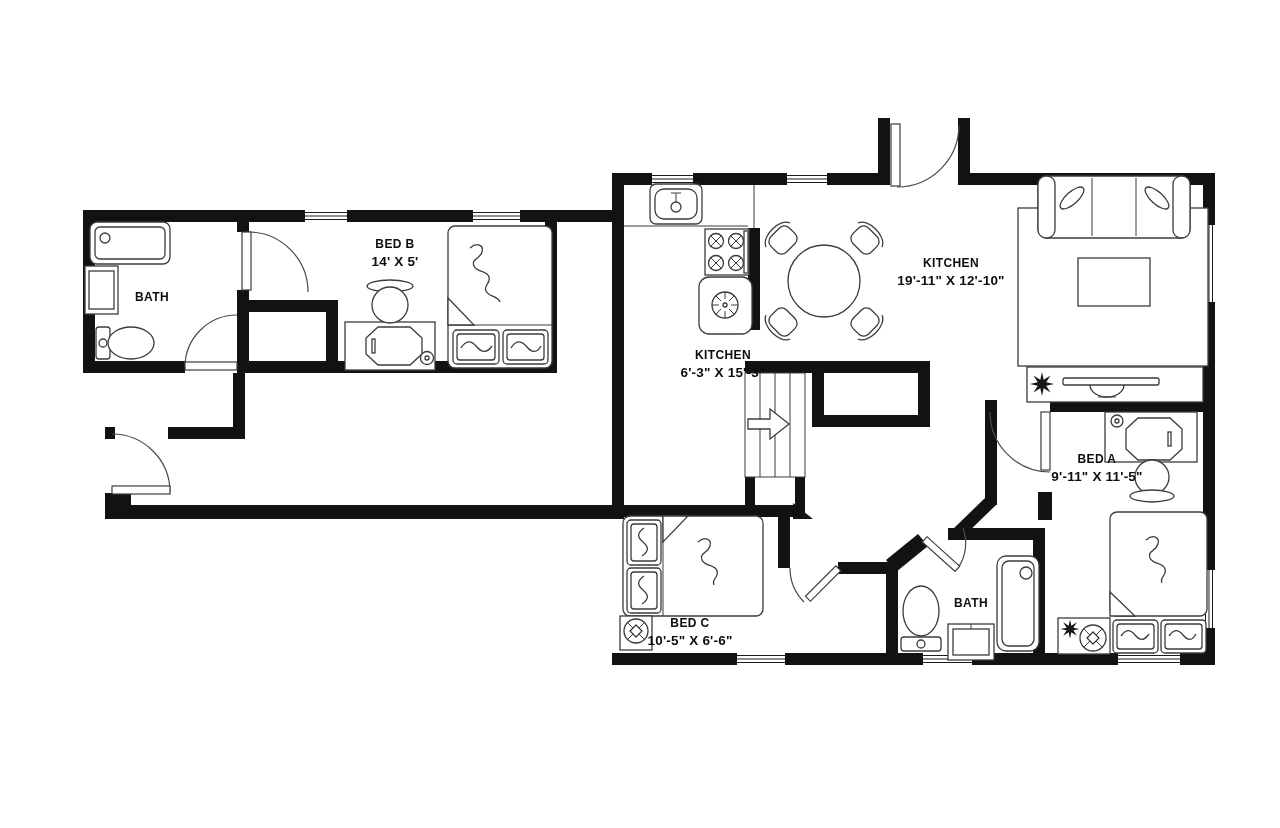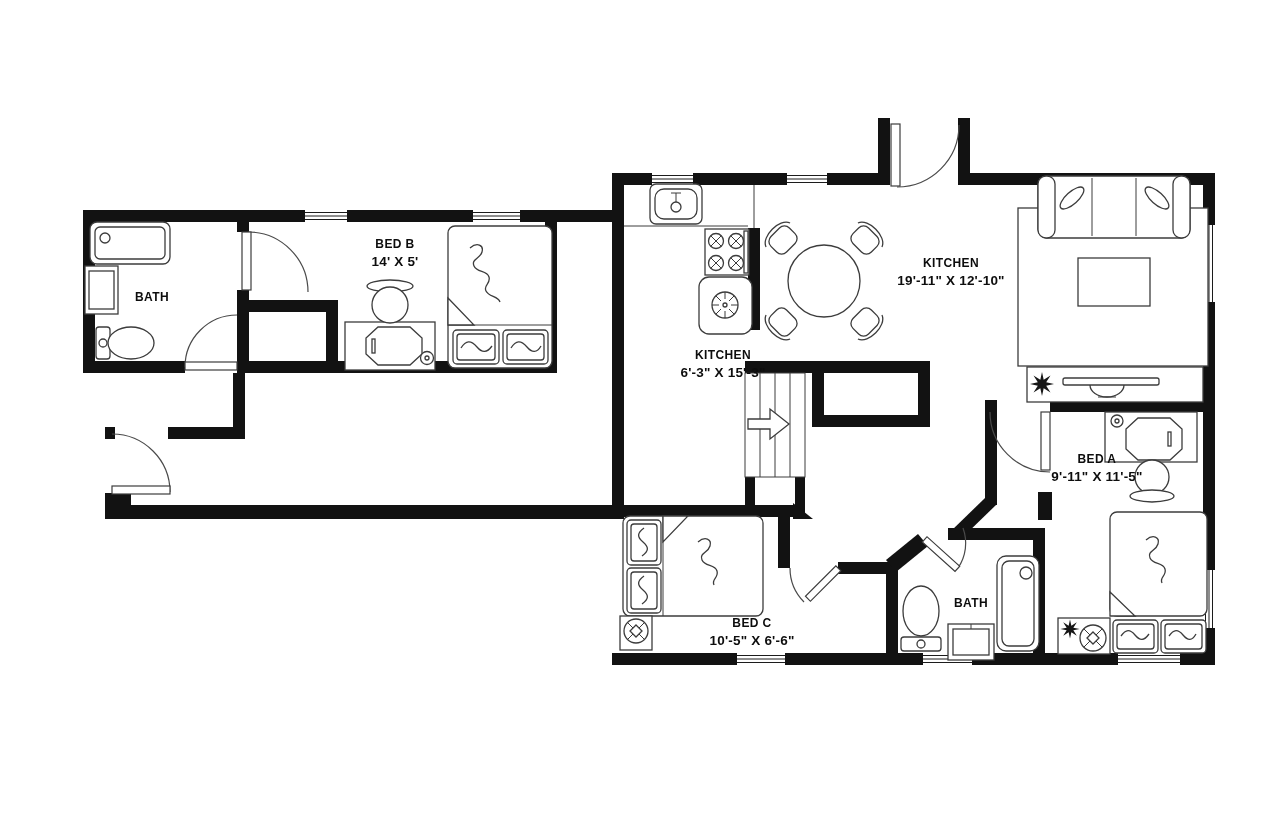--- a/index.html
+++ b/index.html
@@ -381,21 +381,21 @@
     <div class="room-dims">6'-3" X 15'-3"</div>
   </div>
   <div class="room-label" style="left:951px;top:272px">
     <div class="room-name">KITCHEN</div>
     <div class="room-dims">19'-11" X 12'-10"</div>
   </div>
   <div class="room-label" style="left:1097px;top:468px">
     <div class="room-name">BED A</div>
     <div class="room-dims">9'-11" X 11'-5"</div>
   </div>
-  <div class="room-label" style="left:752px;top:632px">
+  <div class="room-label" style="left:690px;top:632px">
     <div class="room-name">BED C</div>
     <div class="room-dims">10'-5" X 6'-6"</div>
   </div>
   <div class="room-label" style="left:971px;top:603px">
     <div class="room-name">BATH</div>
 
   </div>
 </div>
 
 </body></html>

